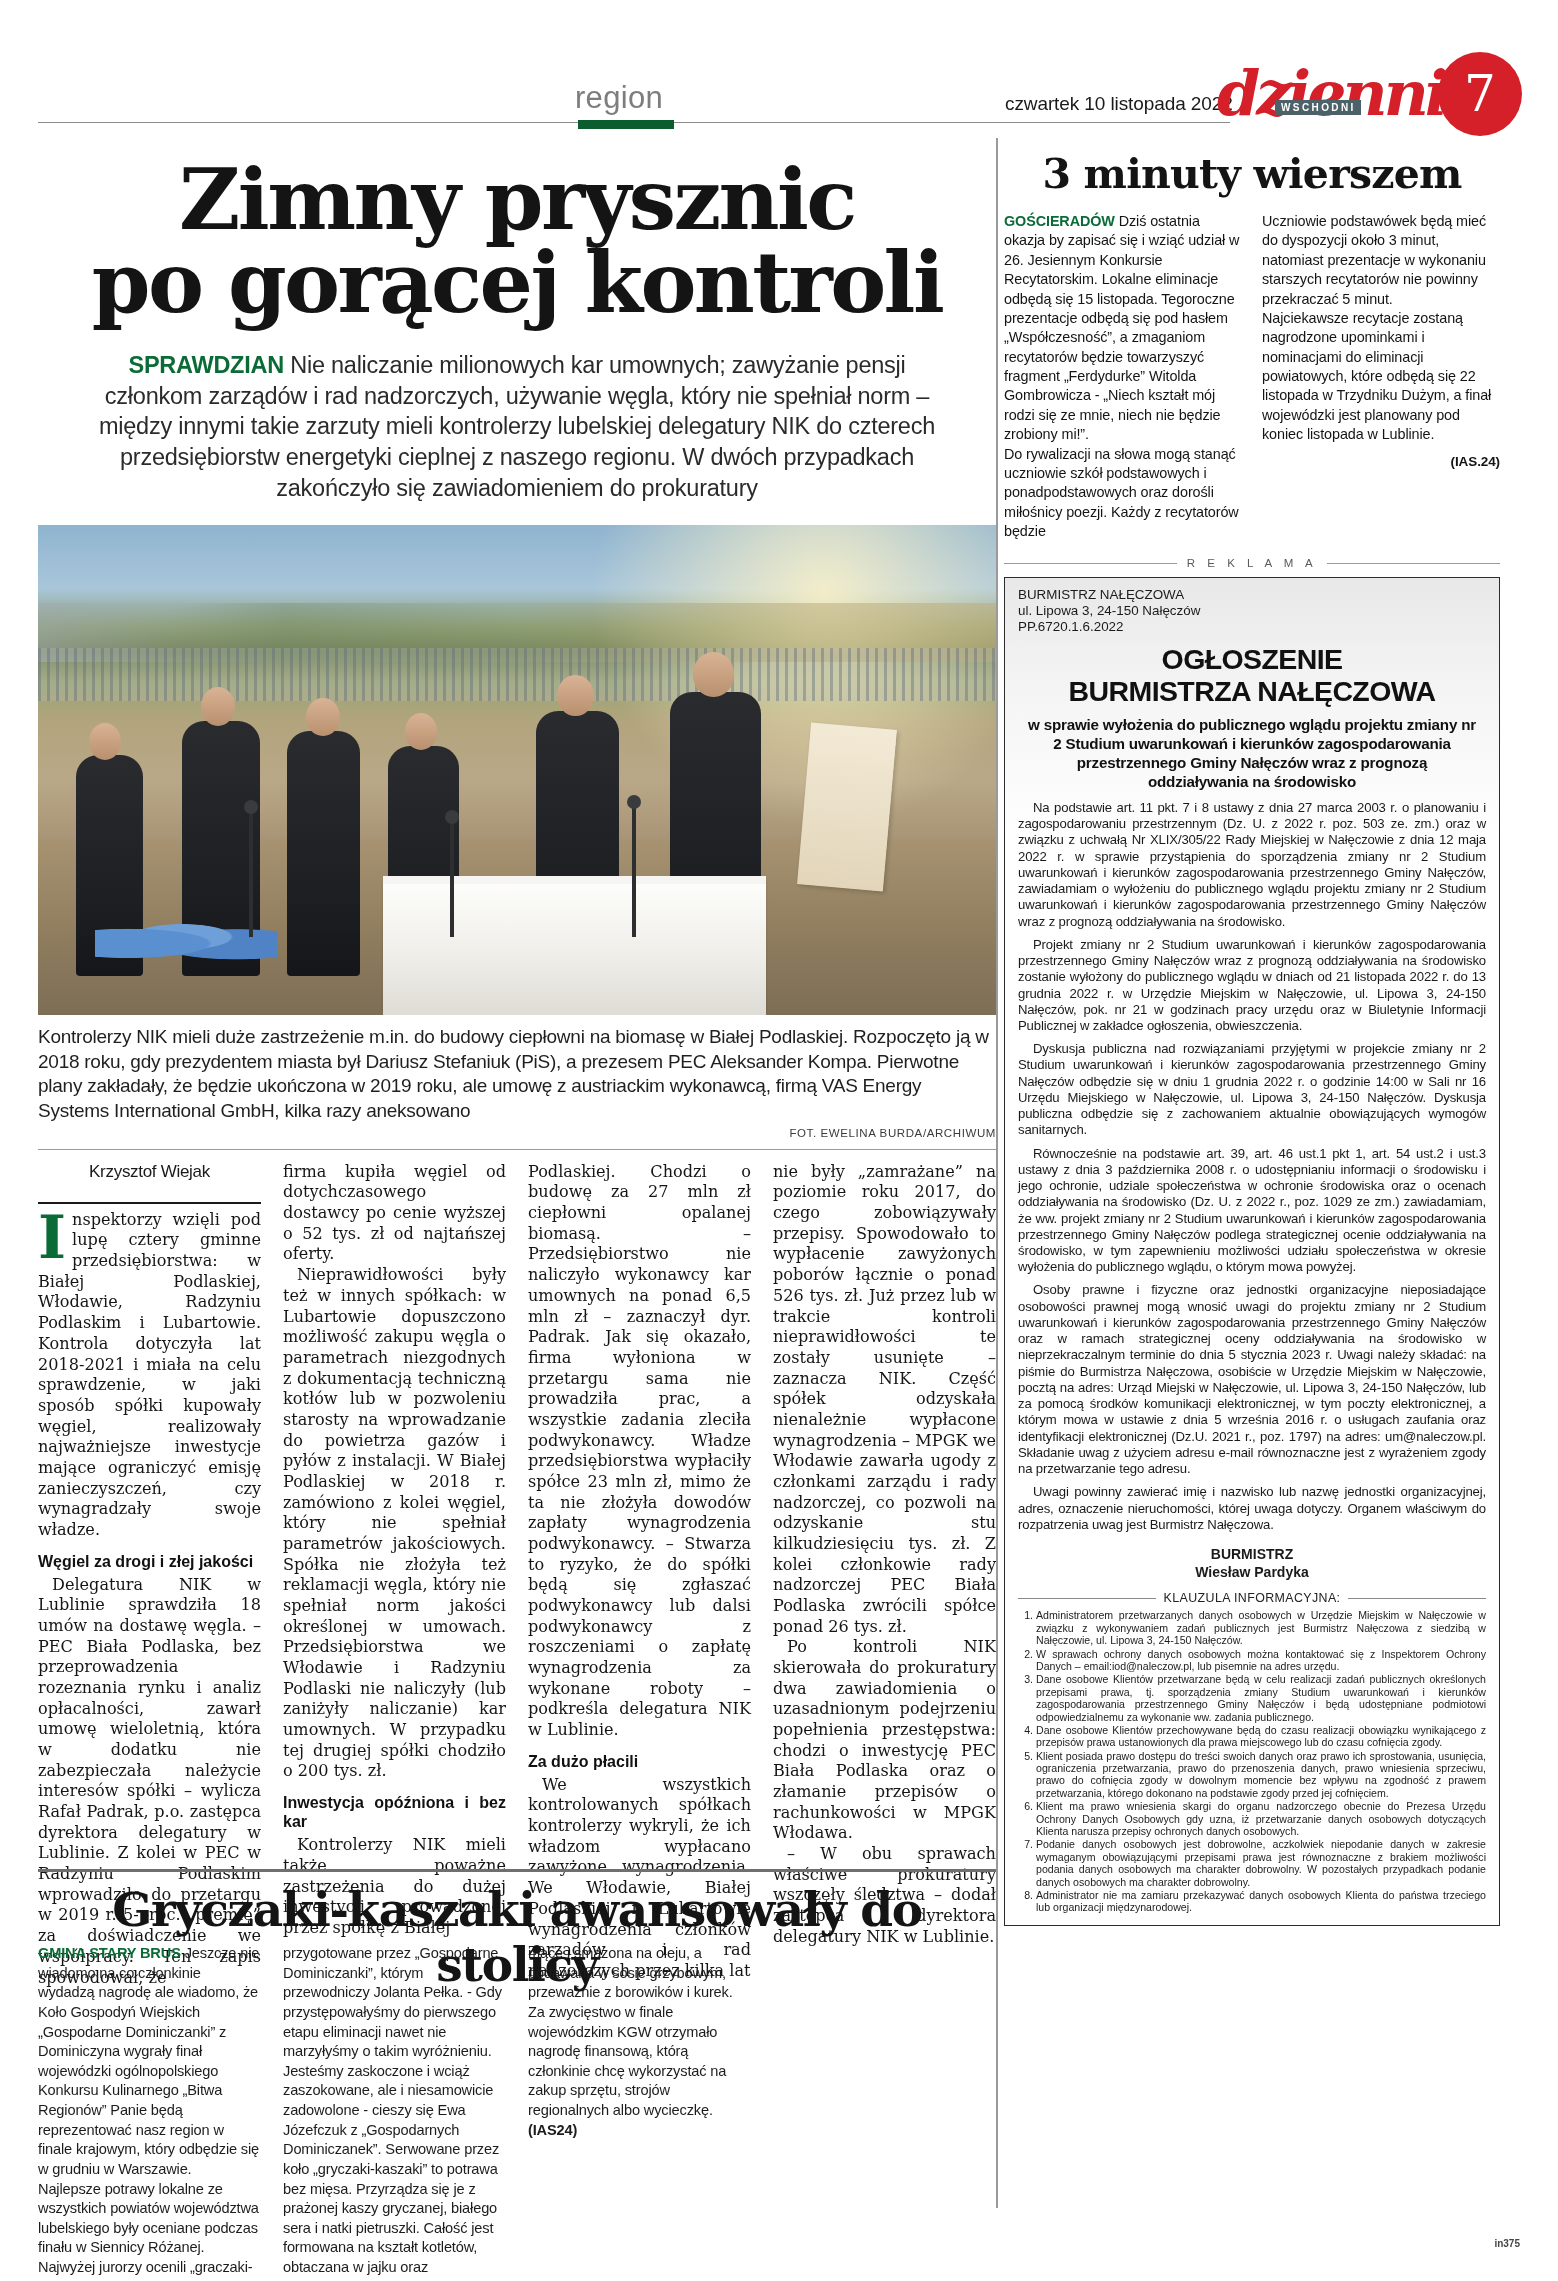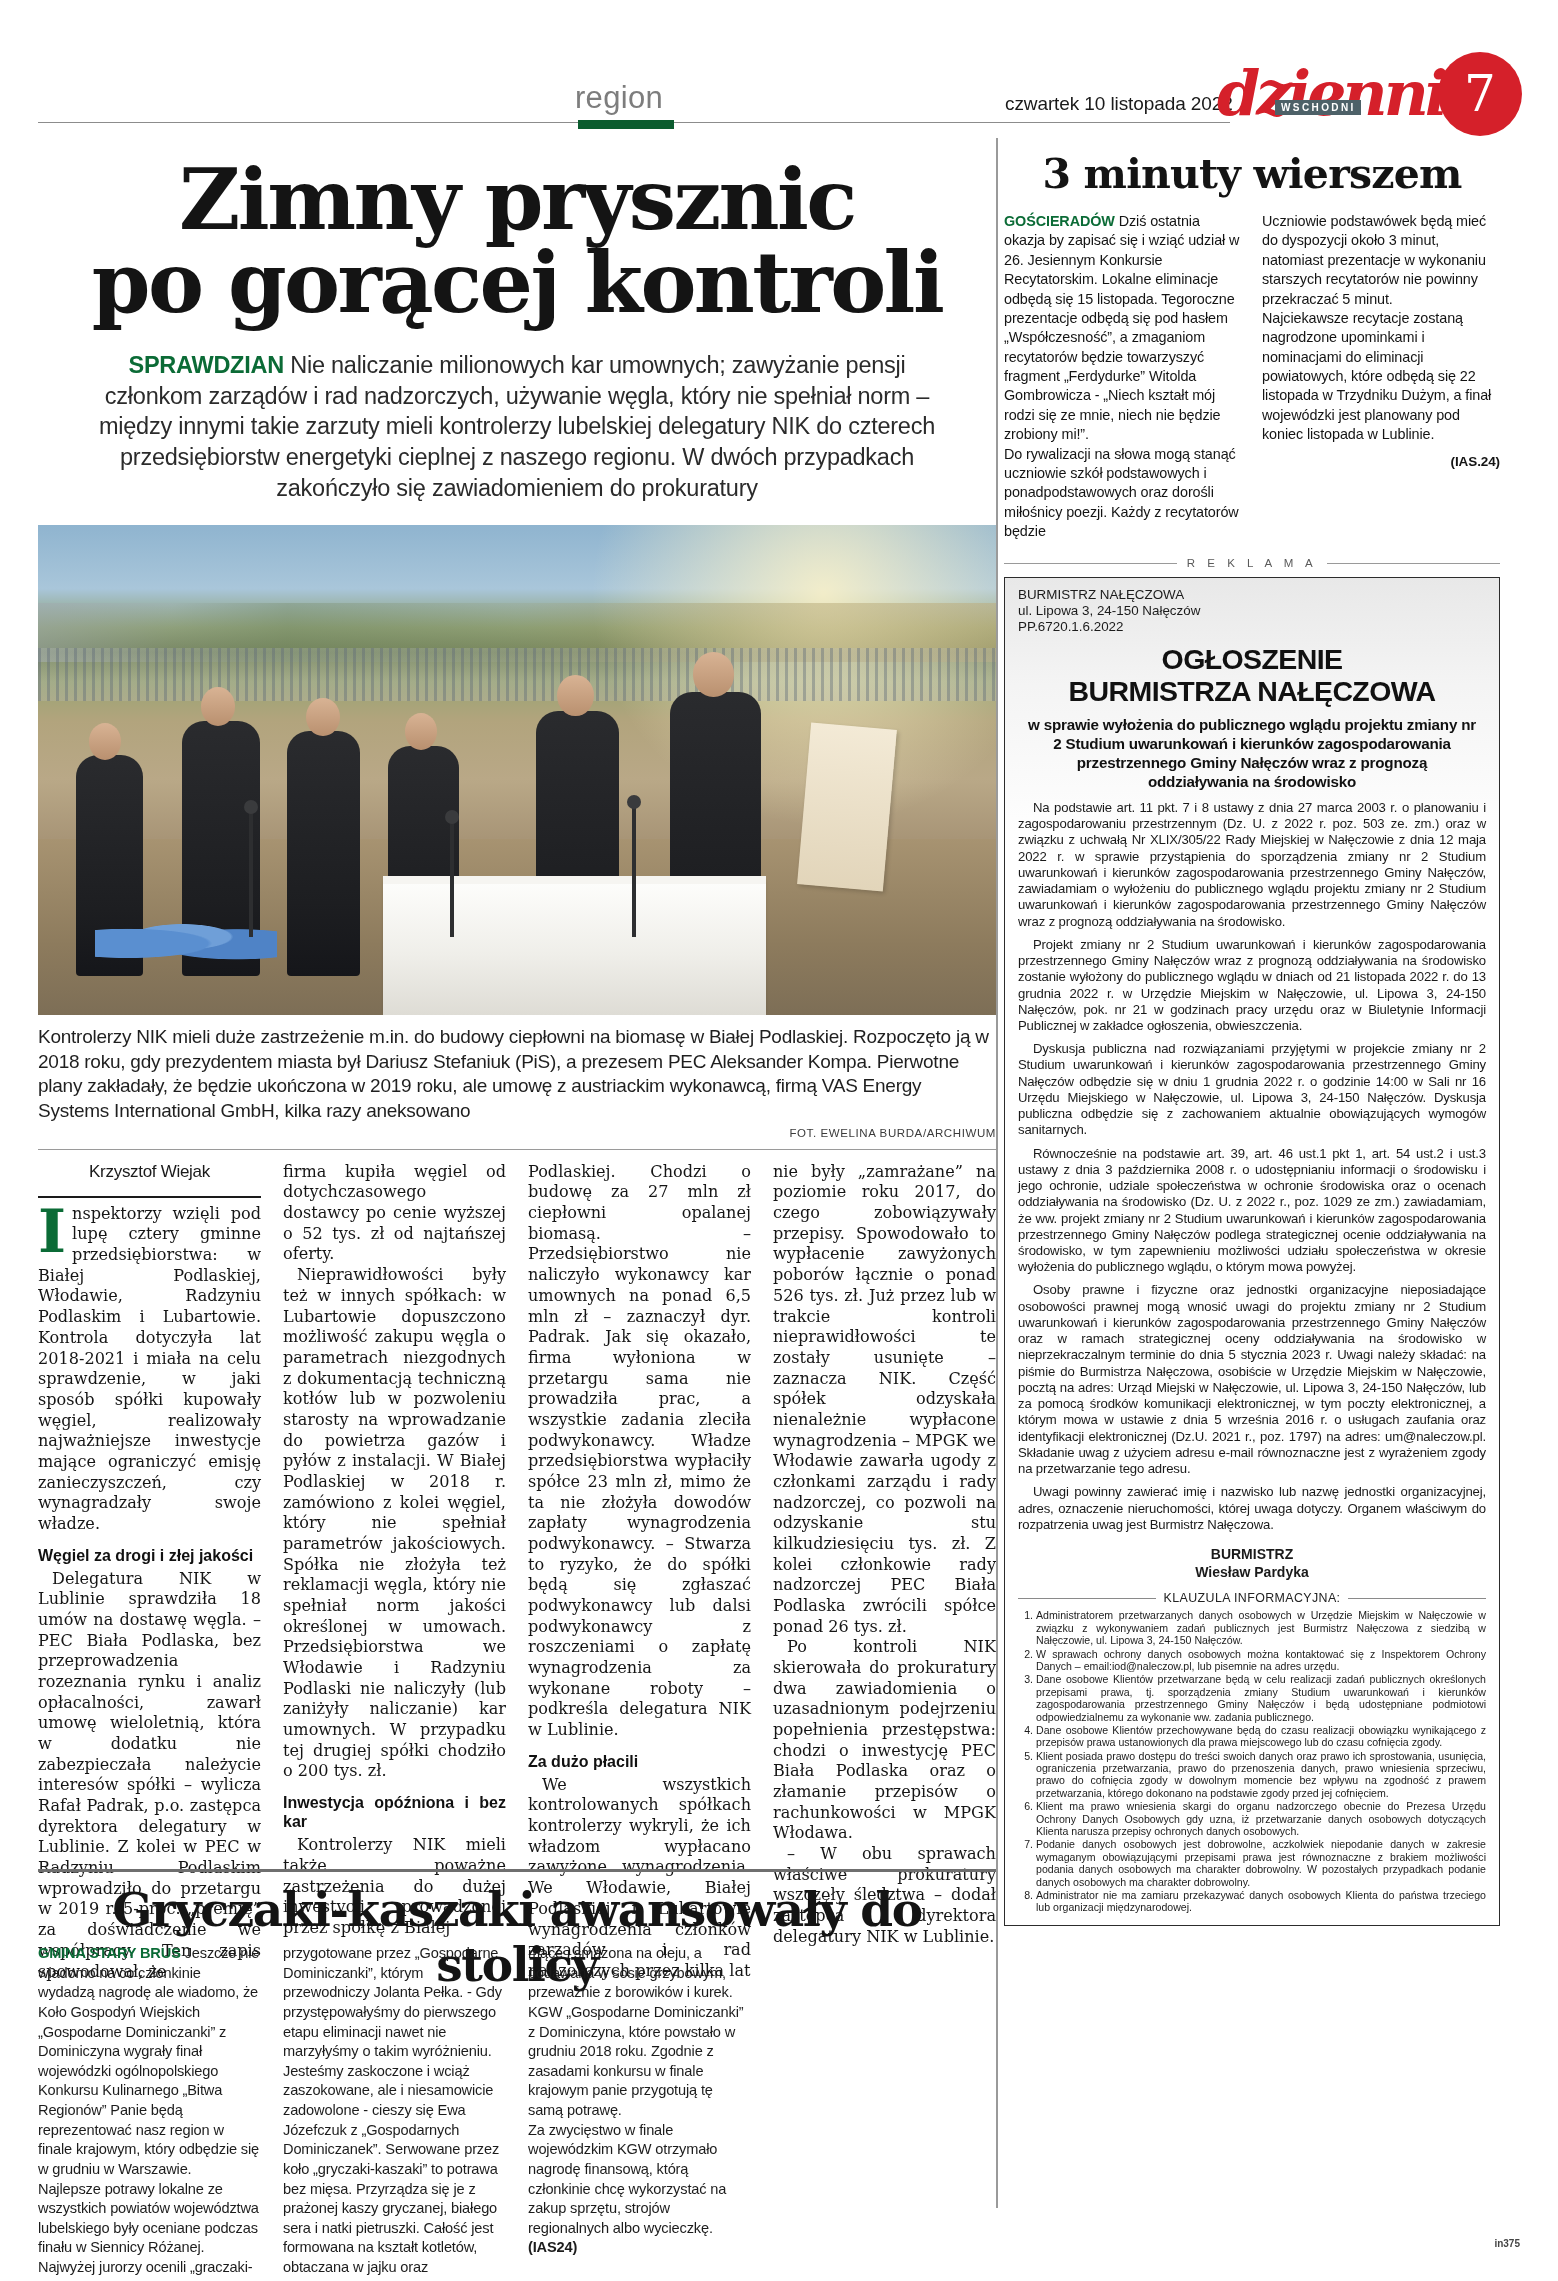--- a/index.html
+++ b/index.html
@@ -184,21 +184,21 @@
   
   .body-cols {
     display:flex; gap:22px; margin-top:12px; width:958px;
   }
   .bcol { width:226px; }
   .byline {
     text-align:center;
     font-size:17px; font-weight:400;
     font-family:"Liberation Sans", sans-serif;
     border-bottom:2.6px solid #1a1a1a;
-    padding-bottom:14px; margin-bottom:6px;
+    padding-bottom:20px; margin-bottom:6px;
     letter-spacing:-0.3px;
   }
   .bodytext {
     font-family:"DejaVu Serif", serif;
     font-size:16.1px;
     line-height:1.285;
     text-align:justify;
     color:#151515;
     hyphens:auto;
   }
@@ -410,21 +410,20 @@
       </div>
     </div>
     <div class="bcol2">
       <div class="sanstext">
         <p>przygotowane przez „Gospodarne Dominiczanki”, którym przewodniczy Jolanta Pełka. - Gdy przystępowałyśmy do pierwszego etapu eliminacji nawet nie marzyłyśmy o takim wyróżnieniu. Jesteśmy zaskoczone i wciąż zaszokowane, ale i niesamowicie zadowolone - cieszy się Ewa Józefczuk z „Gospodarnych Dominiczanek”. Serwowane przez koło „gryczaki-kaszaki” to potrawa bez mięsa. Przyrządza się je z prażonej kaszy gryczanej, białego sera i natki pietruszki. Całość jest formowana na kształt kotletów, obtaczana w jajku oraz</p>
       </div>
     </div>
     <div class="bcol2">
       <div class="sanstext">
         <p>mące i smażona na oleju, a podawana w sosie grzybowym, przeważnie z borowików i kurek.</p>
-        <p>KGW „Gospodarne Dominiczanki” z Dominiczyna, które powstało w grudniu 2018 roku. Zgodnie z zasadami konkursu w finale krajowym panie przygotują tę samą potrawę.</p>
         <p><span>Za zwycięstwo w finale wojewódzkim KGW otrzymało nagrodę finansową, którą członkinie chcę wykorzystać na zakup sprzętu, strojów regionalnych albo wycieczkę.</span> <span class="sig">(IAS24)</span></p>
       </div>
     </div>
     <div class="bcol2"></div>
   </div>
 
   <div class="rail-divider"></div>
 
   <div class="rail">
 

